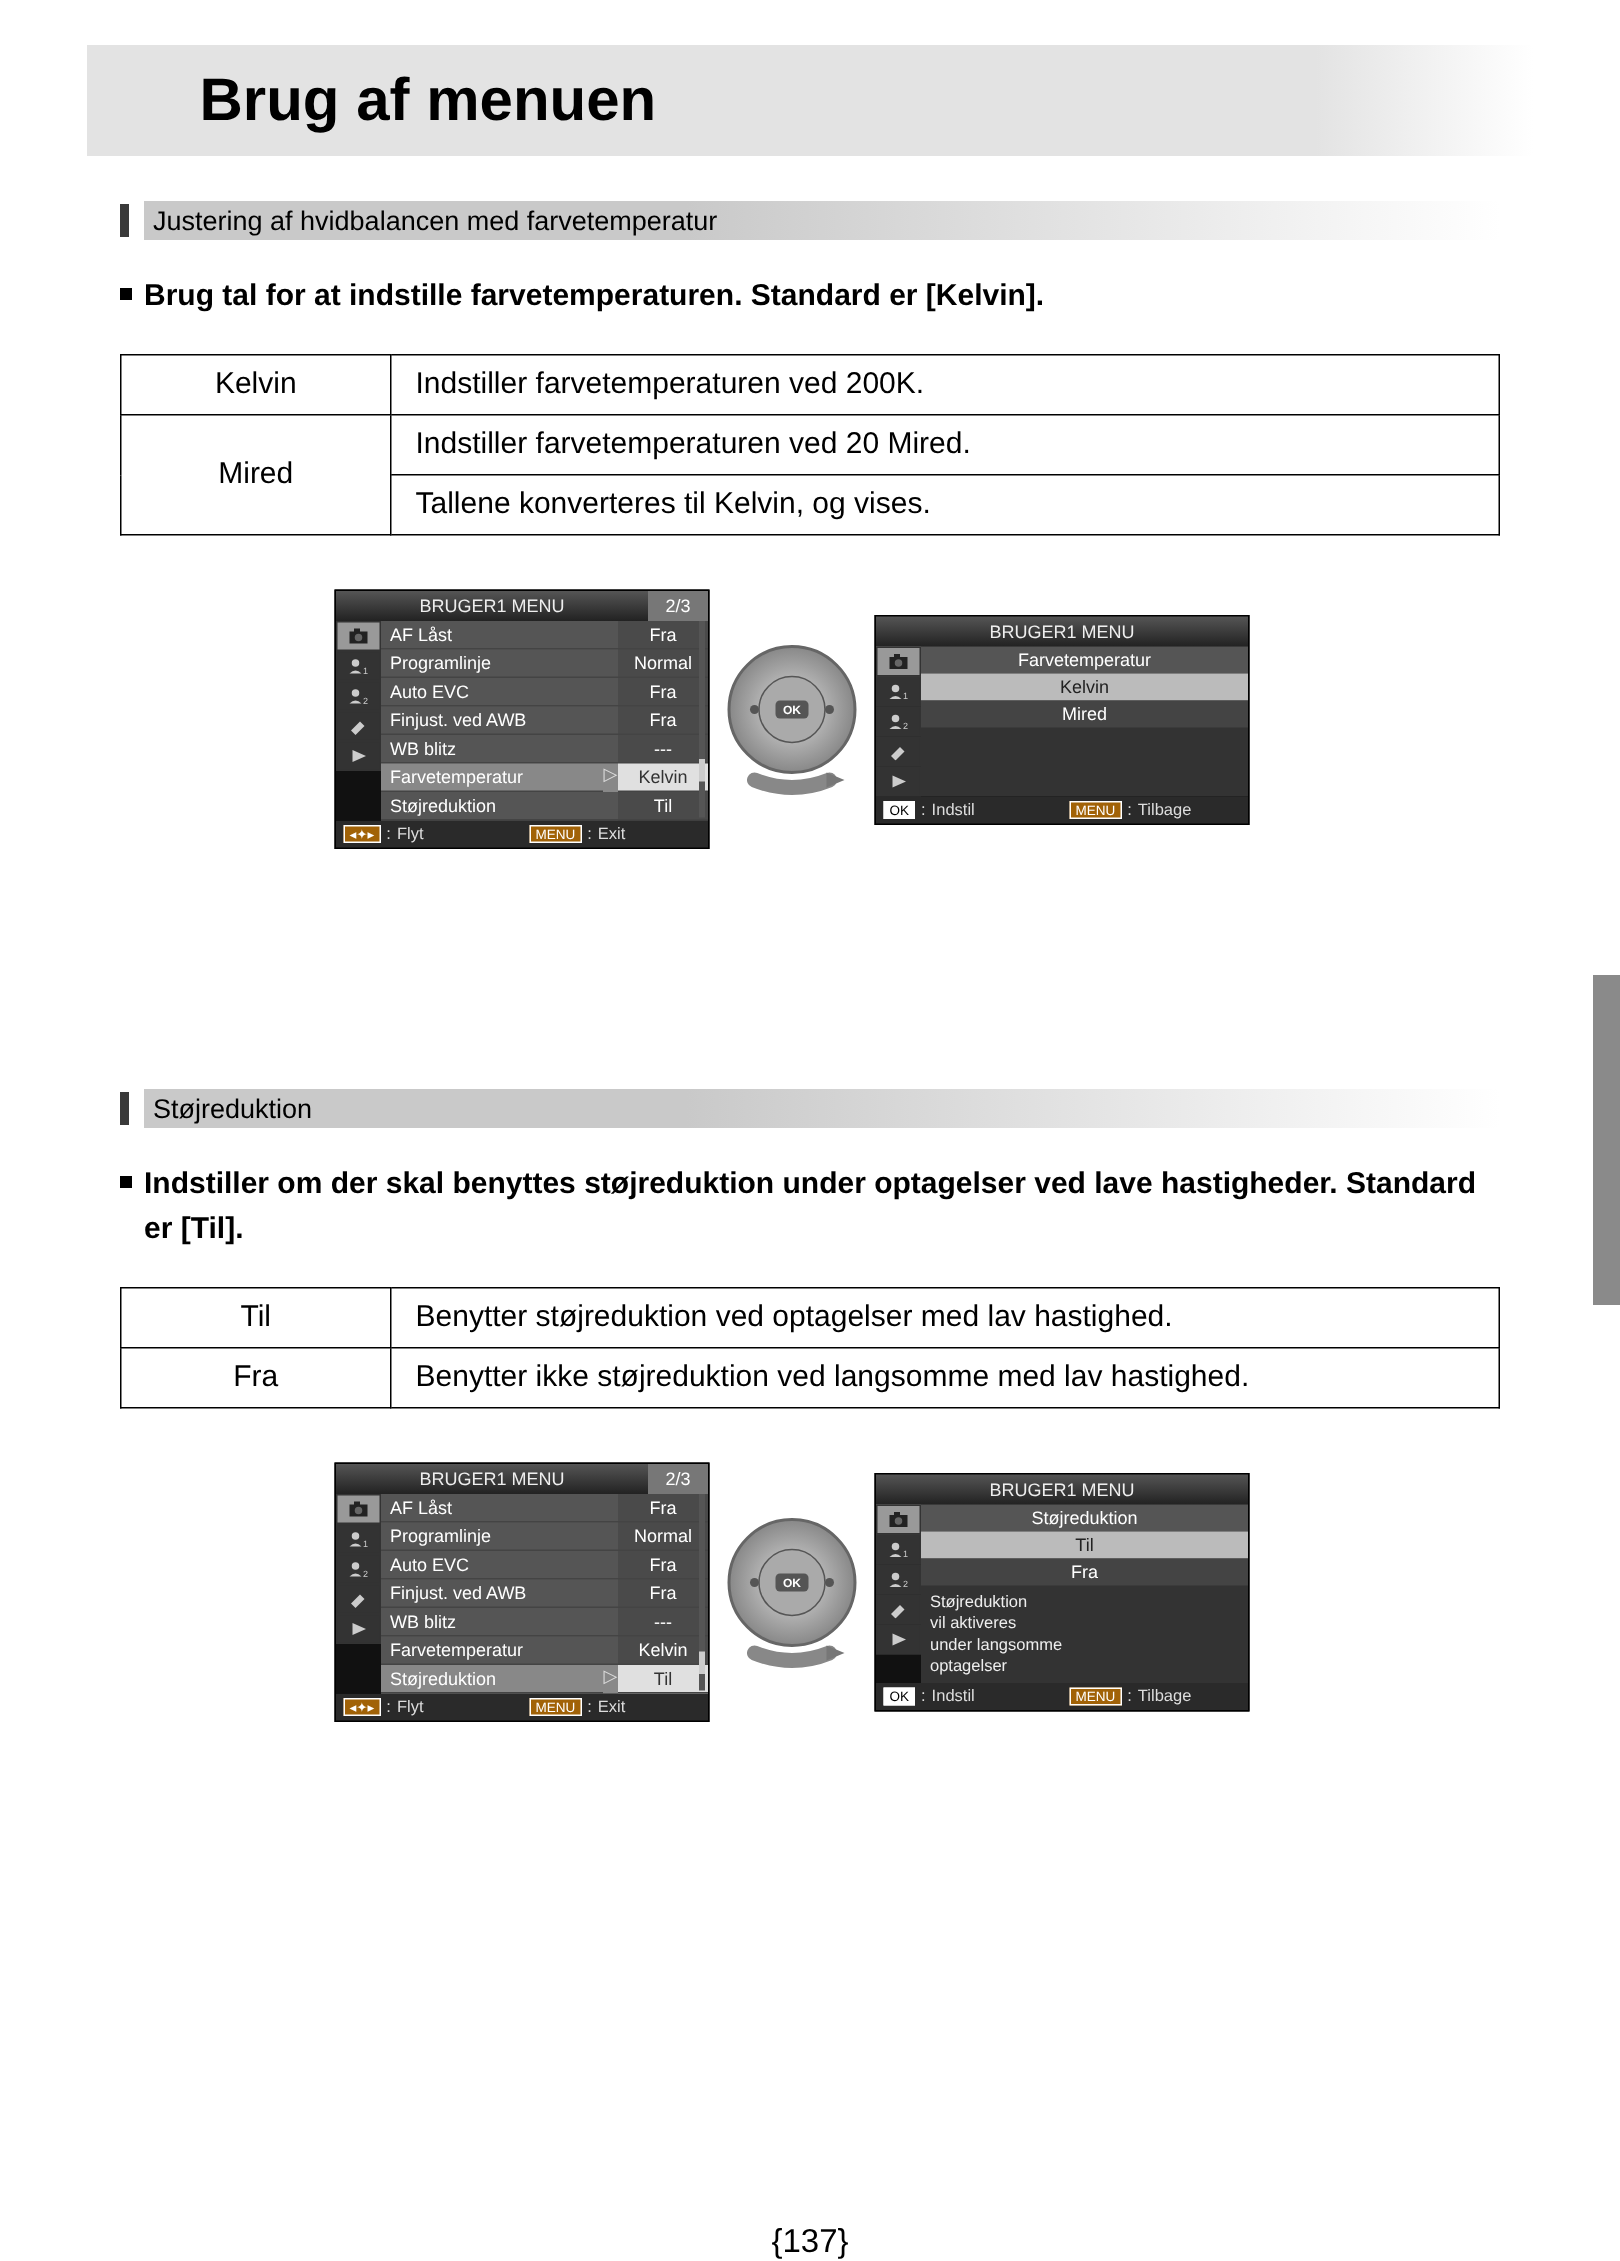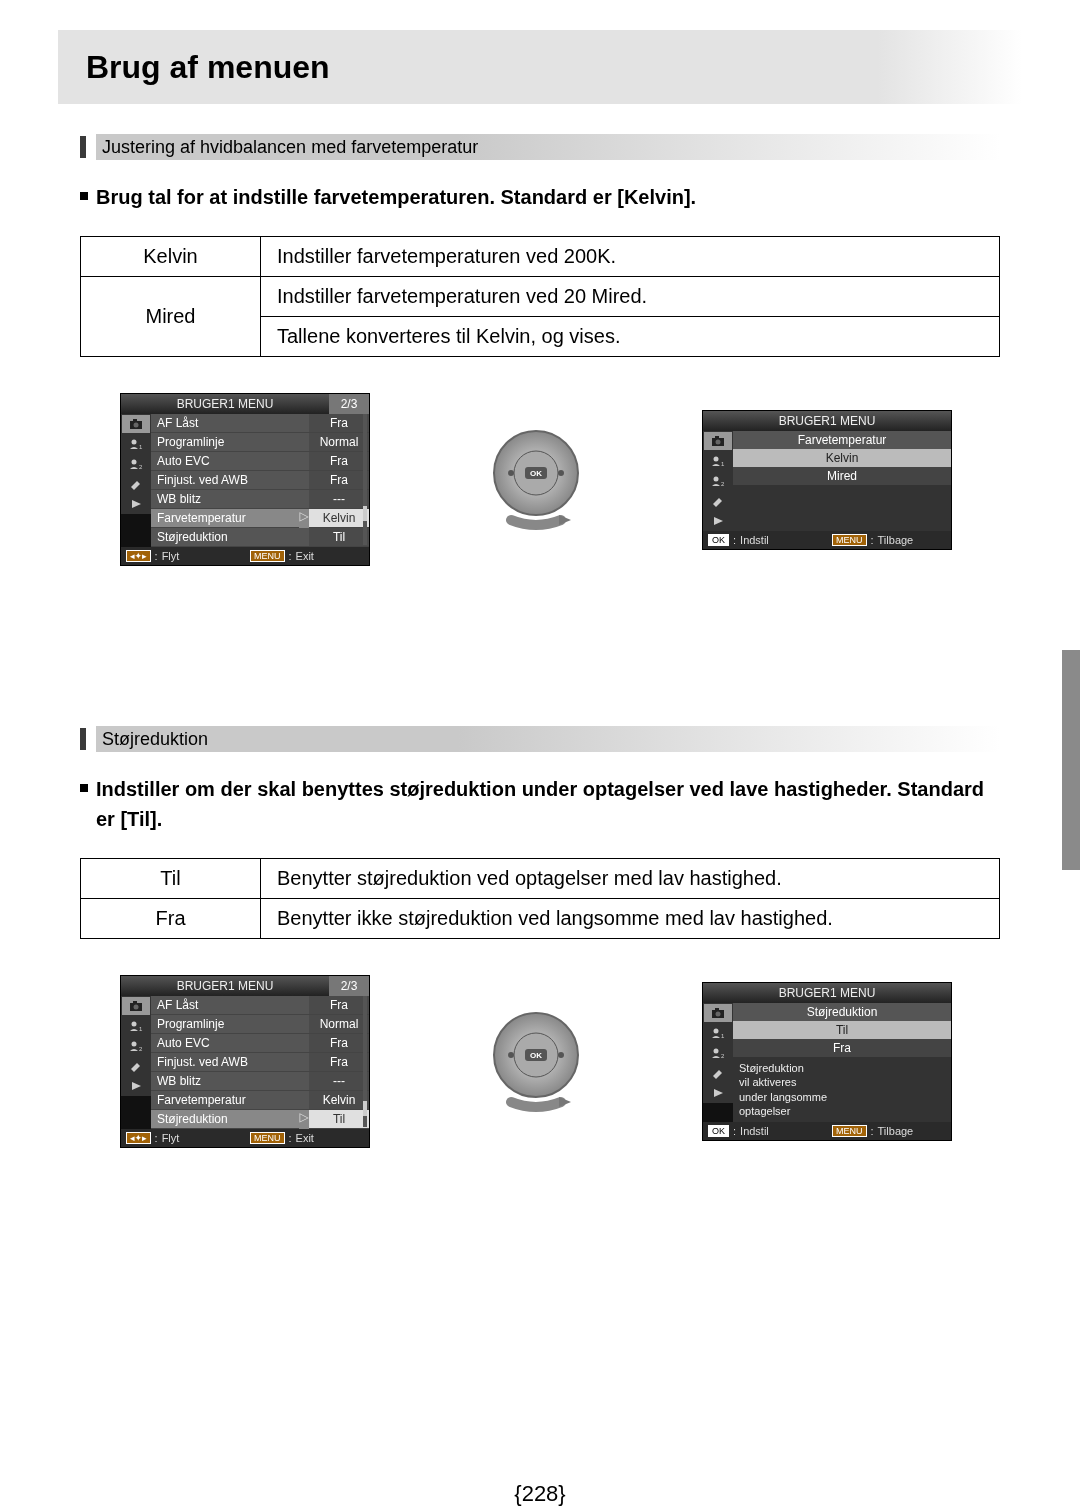--- a/index.html
+++ b/index.html
@@ -1,34 +1,34 @@
 <!DOCTYPE html>
 <html><head>
 <meta charset="utf-8">
 <style>
   * { box-sizing: border-box; margin: 0; padding: 0; }
   body { font-family: Arial, Helvetica, sans-serif; width: 1080px; height: 1507px; position: relative; background: #fff; color: #000; }
   .page { width: 1080px; height: 1507px; position: relative; padding: 0; }
   .tab-right { position: absolute; right: 0; top: 620px; width: 18px; height: 220px; background: #8a8a8a; }
   .title-bar { margin: 30px 58px 0 58px; height: 74px; background: linear-gradient(to right, #e3e3e3 0%, #e3e3e3 85%, #fff 100%); display: flex; align-items: center; padding-left: 28px; }
-  .title-bar h1 { font-size: 32px; font-weight: bold; }
+  .title-bar h1 { font-size: 40px; font-weight: bold; margin-left: 47px; }
   .content { margin: 30px 80px 0 80px; }
   .subhead { display: flex; align-items: center; margin-bottom: 22px; }
   .subhead .bar { width: 6px; height: 22px; background: #3a3a3a; margin-right: 10px; }
   .subhead .bg { flex: 1; height: 26px; background: linear-gradient(to right, #c9c9c9 0%, #c9c9c9 40%, #fff 100%); display: flex; align-items: center; padding-left: 6px; position: relative; }
   .subhead .txt { font-weight: normal; font-size: 18px; }
   .bullet-line { display: flex; align-items: flex-start; margin-bottom: 24px; font-size: 20px; line-height: 1.5; font-weight: bold; }
   .bullet-line .sq { width: 8px; height: 8px; background: #000; margin-top: 10px; margin-right: 8px; flex-shrink: 0; }
   .bullet-line .txt { flex: 1; }
   table.doc-table { width: 100%; border-collapse: collapse; margin-bottom: 36px; }
   table.doc-table td { border: 1px solid #000; padding: 8px 16px; font-size: 20px; vertical-align: middle; }
   table.doc-table td.h { width: 180px; text-align: center; }
 
   
-  .menu-row { display: flex; justify-content: space-between; align-items: center; margin: 10px 48px 60px 40px; }
+  .menu-row { display: flex; justify-content: center; align-items: center; margin: 10px 64px 60px 40px; }
   .menu-box { width: 250px; background: #000; color: #ddd; font-size: 12px; border: 1px solid #000; position: relative; }
   .menu-title { display: flex; }
   .menu-title-main { flex: 1; background: linear-gradient(to bottom,#555,#222); text-align: center; padding: 3px 0; font-size: 12px; color: #eee; }
   .menu-title-page { width: 40px; background: #777; text-align: center; padding: 3px 0; font-size: 12px; color: #fff; }
   .menu-body { display: flex; }
   .tab-col { width: 30px; background: #111; display: flex; flex-direction: column; }
   .tab-col .tab { height: 20px; border: 1px solid #333; background: #333; display:flex; align-items:center; justify-content:center; }
   .tab-col .tab.active { background: #999; }
   .tab-col .tab svg { width: 16px; height: 12px; }
   .menu-items { flex: 1; background: #444; }
@@ -456,14 +456,14 @@
               <span class="btn">MENU</span>
               <span>:</span>
               <span>Tilbage</span>
             </div>
         </div>
       </div>
     </div>
 
   </div>
 
-  <div class="page-num">{228}</div>
+  <div class="page-num">{137}</div>
 </div>
 
 </body></html>

